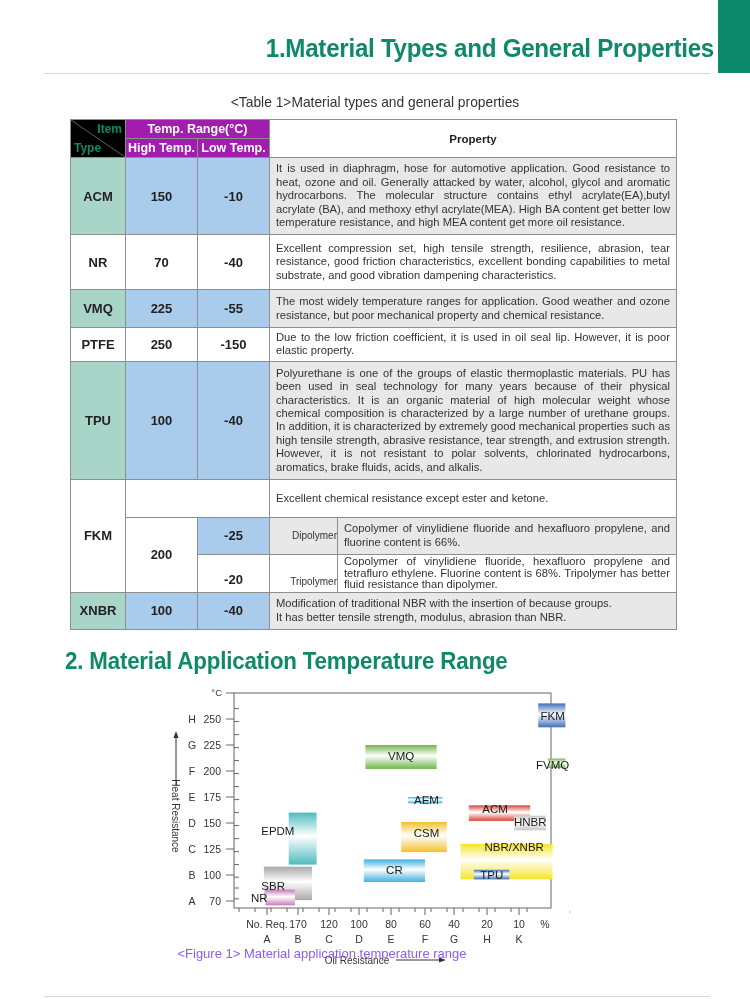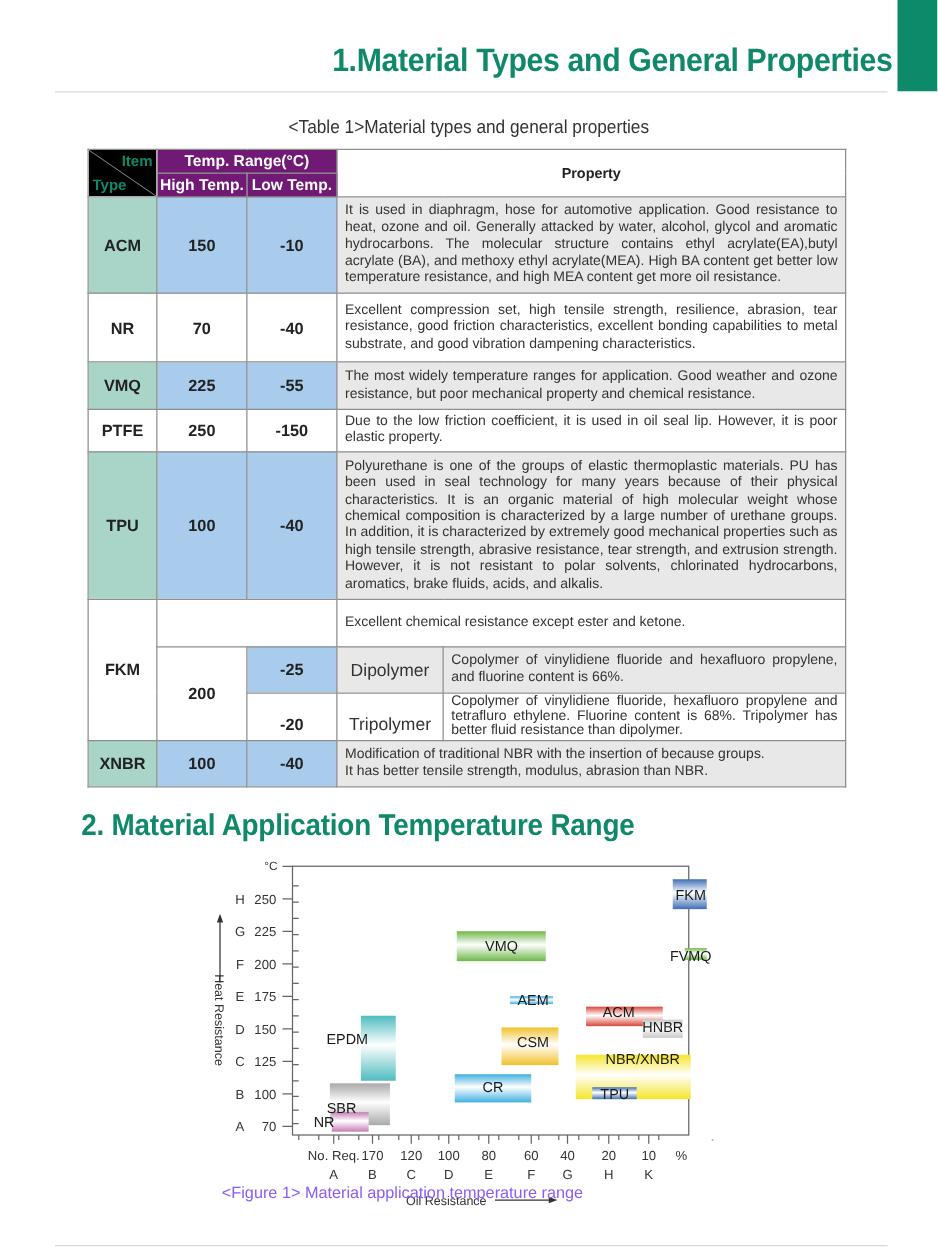--- a/index.html
+++ b/index.html
@@ -10,34 +10,34 @@
   .h1 { position: absolute; left: 0; width: 714px; top: 33px; text-align: right; font-size: 26px; font-weight: bold; color: #10896a; letter-spacing: -0.3px; transform: scaleX(0.93); transform-origin: right; }
   .rule-top { position: absolute; left: 44px; right: 40px; top: 73px; height: 1px; background: #d8d8d8; }
   .table-caption { position: absolute; left: 0; width: 750px; top: 93px; text-align: center; font-size: 15px; color: #333; transform: scaleX(0.92); }
 
   table.mat { position: absolute; left: 70px; top: 119px; width: 607px; border-collapse: collapse; font-size: 11.2px; }
   table.mat td, table.mat th { border: 1px solid #8e8e8e; }
   .diag { position: relative; width: 55px; background: #000000; height: 38px; }
   .diag svg { position: absolute; left: 0; top: 0; width: 100%; height: 100%; }
   .diag .item { position: absolute; right: 3px; top: 2px; color: #10896a; font-weight: bold; font-size: 12px; }
   .diag .type { position: absolute; left: 3px; bottom: 2px; color: #10896a; font-weight: bold; font-size: 12px; }
-  th.hd { background: #701a75; color: #fff; font-weight: bold; font-size: 12.5px; height: 19px; text-align: center; }
+  th.hd { background: #a21caf; color: #fff; font-weight: bold; font-size: 12.5px; height: 19px; text-align: center; }
   th.prop { background: #fff; color: #222; font-weight: bold; font-size: 11.5px; text-align: center; }
   td.type-cell { text-align: center; font-weight: bold; font-size: 13px; width: 55px; }
   td.num { text-align: center; font-weight: bold; font-size: 13px; }
   td.hi { width: 72px; }
   td.lo { width: 72px; }
   td.desc { padding: 3px 6px 3px 6px; line-height: 13.4px; text-align: justify; color: #333; }
   tr.shade td.type-cell { background: #a9d4c8; }
   tr.shade td.num { background: #a9cbec; }
   tr.shade td.desc { background: #e8e8e8; }
   tr.white td { background: #fff; }
   td.blue { background: #a9cbec !important; margin-left: 44px; }
   td.grey { background: #e8e8e8 !important; }
-  td.sublabel { width: 85px; text-align: center; color: #333; font-size: 14px; }
+  td.sublabel { width: 68px; text-align: right; color: #333; font-size: 10px; }
 
   .h2 { position: absolute; left: 65px; top: 647px; font-size: 24px; font-weight: bold; color: #10896a; transform: scaleX(0.93); transform-origin: left; letter-spacing: -0.2px; }
 
   svg#chart { position: absolute; left: 0; top: 680px; width: 750px; height: 290px; }
   .rule-bot { position: absolute; left: 44px; right: 40px; top: 996px; height: 1px; background: #d8d8d8; }
   .fig-caption { position: absolute; left: 0; width: 644px; top: 946px; text-align: center; font-size: 13px; color: #8b5cf6; }
 </style>
 </head>
 <body>
 

